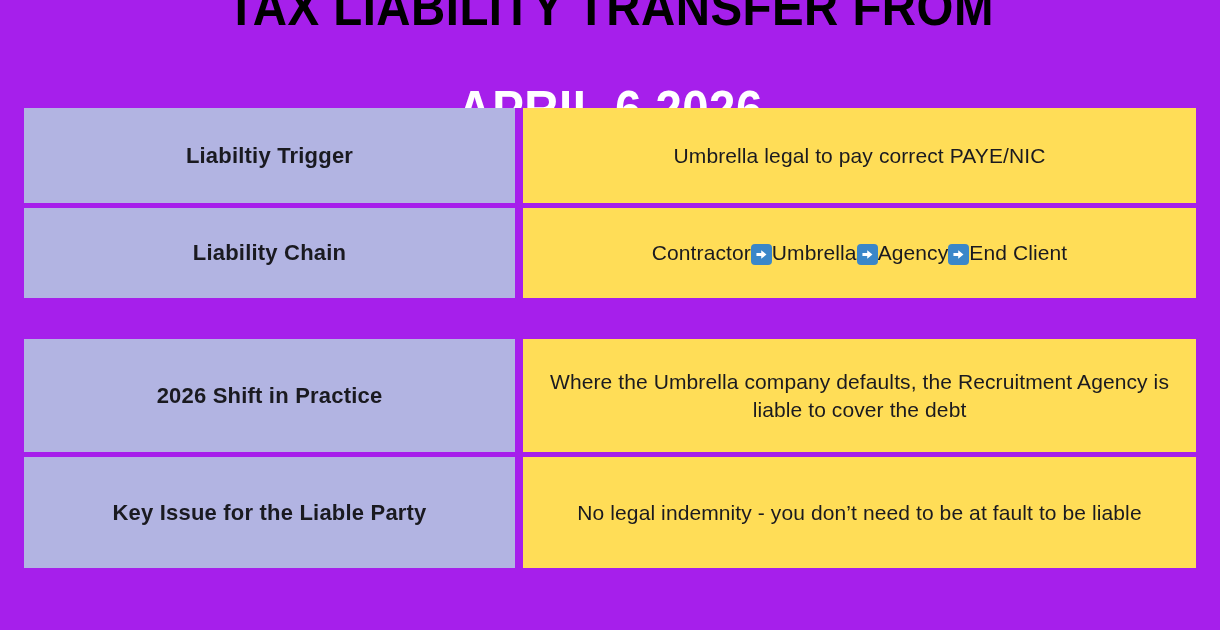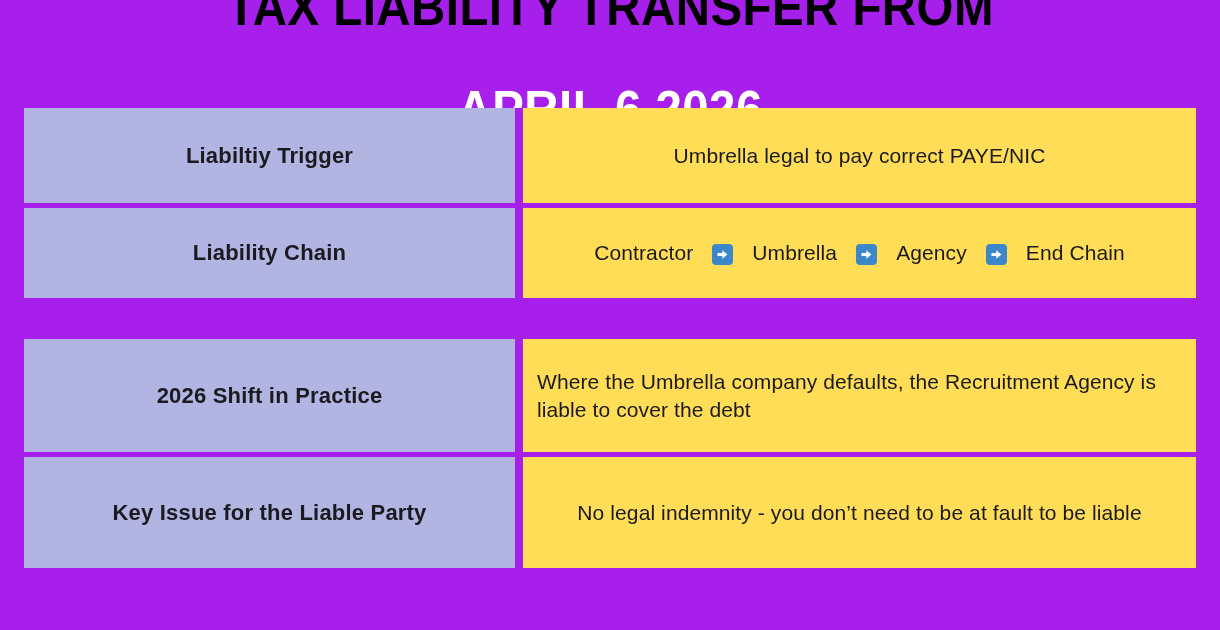--- a/index.html
+++ b/index.html
@@ -75,23 +75,23 @@
     height: 5px;
     background: #a61feb;
     flex: 0 0 5px;
   }
 
   .cell {
     box-sizing: border-box;
     display: flex;
     align-items: center;
     justify-content: center;
-    text-align: left;
+    text-align: center;
     color: #1a1a20;
-    padding: 4px 14px;
+    padding: 4px 20px;
   }
 
   .cell-label {
     width: 491px;
     flex: 0 0 491px;
     background: #b2b4e2;
     font-size: 22px;
     font-weight: bold;
     letter-spacing: 0.2px;
   }
@@ -111,21 +111,21 @@
     letter-spacing: 0.1px;
   }
 
   .cell-value .vtext { display: block; max-width: 100%; }
 
   
   .chain {
     display: flex;
     align-items: center;
     justify-content: center;
-    gap: 19px;
+    gap: 0;
     flex-wrap: nowrap;
   }
   .chain .node { white-space: nowrap; }
   .arrow-icon {
     display: inline-flex;
     align-items: center;
     justify-content: center;
     width: 21px;
     height: 21px;
     border-radius: 4px;
@@ -175,21 +175,21 @@
             <svg width="15" height="15" viewBox="0 0 16 16" aria-hidden="true">
               <path d="M2.6 6.3h5.1V3.4L13.3 8l-5.6 4.6V9.7H2.6z" fill="#ffffff"></path>
             </svg>
           </span>
           <span class="node">Agency</span>
           <span class="arrow-icon">
             <svg width="15" height="15" viewBox="0 0 16 16" aria-hidden="true">
               <path d="M2.6 6.3h5.1V3.4L13.3 8l-5.6 4.6V9.7H2.6z" fill="#ffffff"></path>
             </svg>
           </span>
-          <span class="node">End Chain</span>
+          <span class="node">End Client</span>
         </span>
       </div>
     </div>
 
     <div class="divider"></div>
 
     <div class="row r2">
       <div class="cell cell-label">2026 Shift in Practice</div>
       <div class="cell-gap"></div>
       <div class="cell cell-value">

